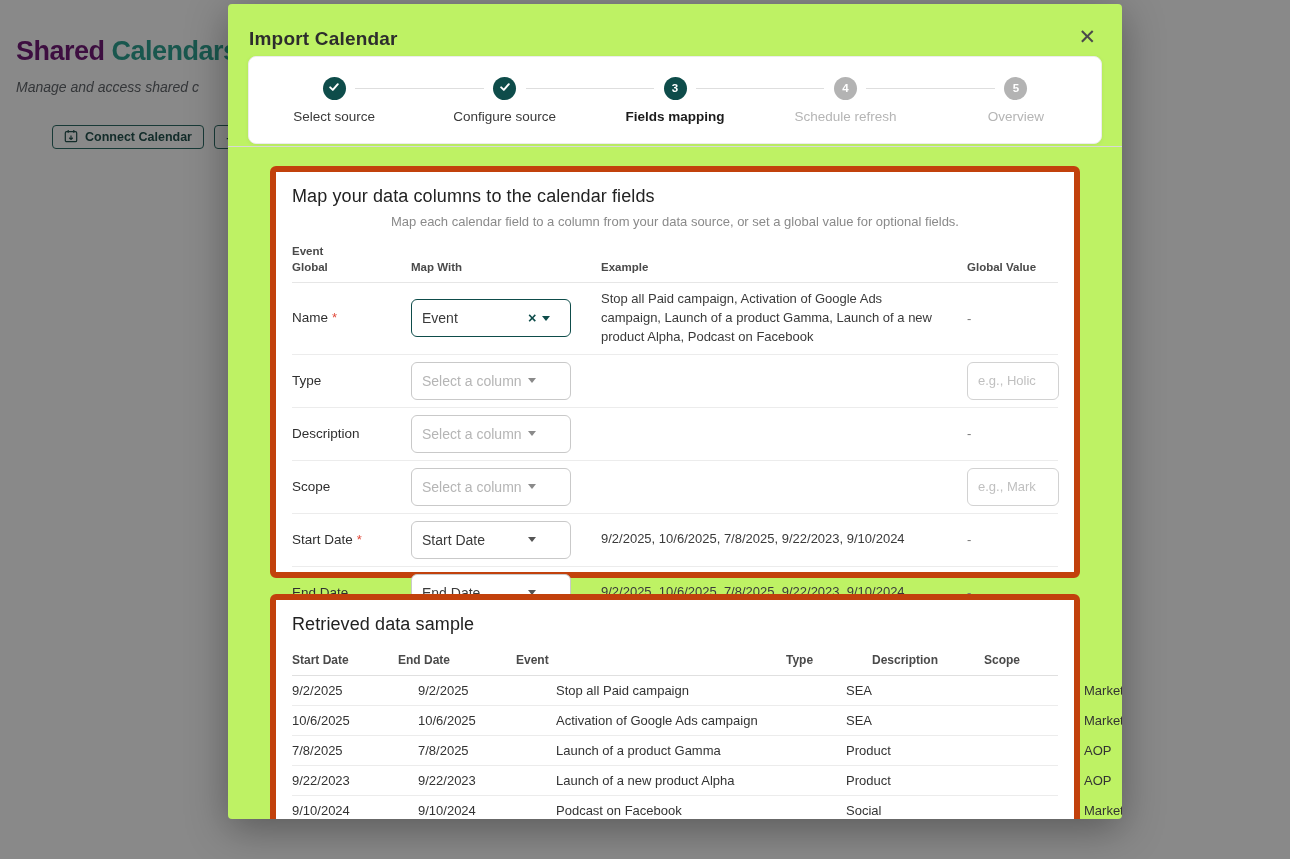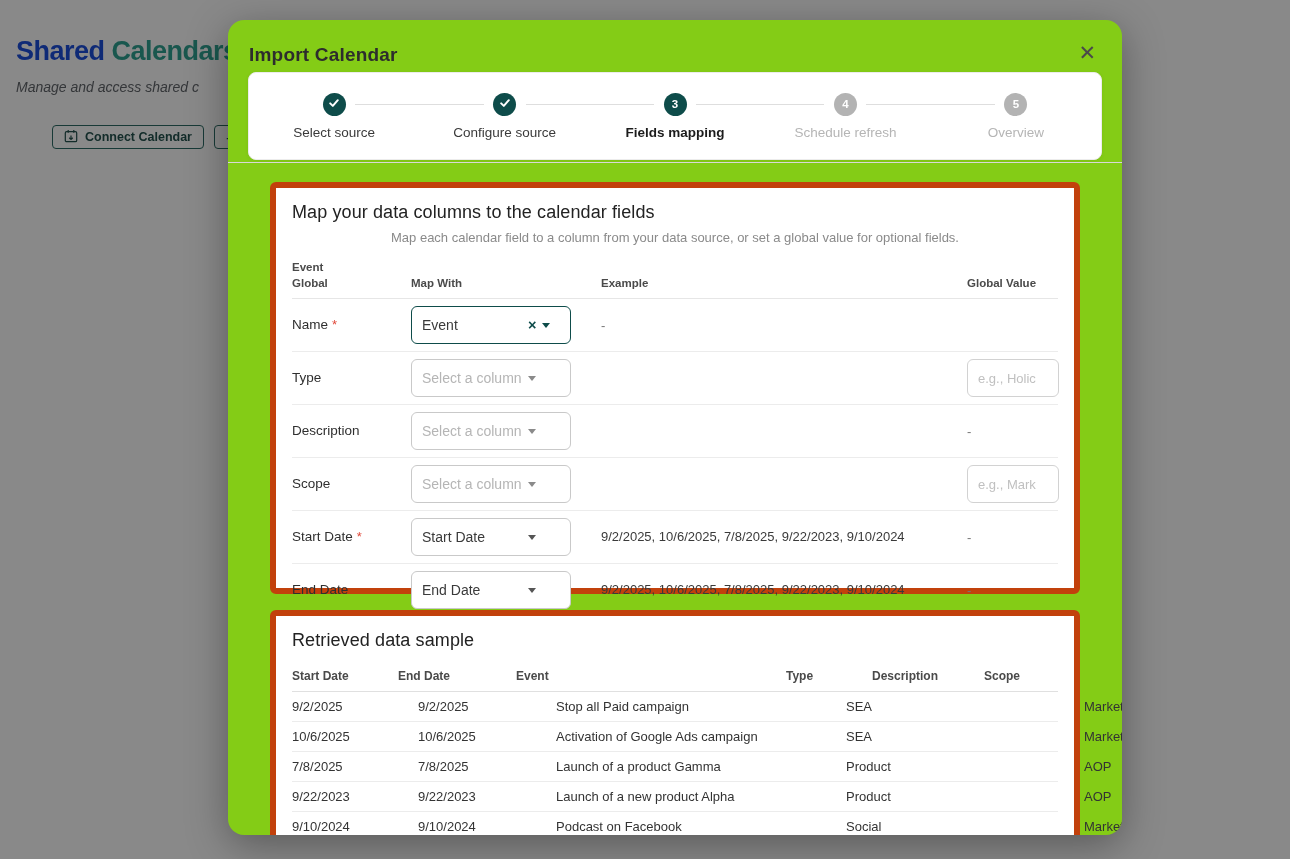--- a/index.html
+++ b/index.html
@@ -8,42 +8,42 @@
     font-family: "Liberation Sans", sans-serif;
     background: #fafafa;
     position: relative;
     color: #333;
   }
 
   
   .bg-page { position: absolute; inset: 0; background: #fafafa; }
   .bg-header { padding: 36px 0 0 16px; }
   .page-title { font-size: 27px; font-weight: 700; letter-spacing: -0.5px; }
-  .page-title .t1 { color: #1d4ed8; }
+  .page-title .t1 { color: #701a75; }
   .page-title .t2 { color: #2f9e8e; }
   .page-subtitle { margin-top: 12px; font-style: italic; font-size: 14px; color: #5f6368; white-space: nowrap; }
   .bg-buttons { display: flex; gap: 10px; margin: 30px 0 0 36px; }
   .btn-outline {
     display: inline-flex; align-items: center; gap: 7px;
     height: 24px; padding: 0 11px;
     border: 1px solid #2d6a65; border-radius: 4px;
     background: transparent; color: #24514d;
     font-family: "Liberation Sans", sans-serif;
     font-size: 12.5px; font-weight: 600; cursor: pointer; white-space: nowrap;
   }
   .btn-outline svg { flex: 0 0 auto; }
   .plus-glyph { font-size: 15px; font-weight: 400; line-height: 1; }
 
   
   .overlay { position: absolute; inset: 0; background: rgba(0,0,0,0.45); z-index: 10; }
 
   
   .modal {
-    position: absolute; left: 228px; top: 20px; width: 894px; height: 815px;
-    background: #84cc16; border-radius: 16px; z-index: 20;
+    position: absolute; left: 228px; top: 4px; width: 894px; height: 815px;
+    background: #bef264; border-radius: 4px; z-index: 20;
     box-shadow: 0 10px 40px rgba(0,0,0,0.35);
     overflow: hidden;
   }
   .modal-title {
     position: absolute; left: 21px; top: 24px;
     font-size: 19px; font-weight: 600; color: #2d2d2d; letter-spacing: 0.2px;
   }
   .modal-close {
     position: absolute; right: 26px; top: 22px;
     font-size: 21px; color: #4a4a4a; line-height: 1;
@@ -224,20 +224,21 @@
 
     <div class="mgrid mrow">
       <div class="mlabel"><span>Name</span><span class="req">*</span></div>
       <div>
         <div class="select-box accent">
           <span class="sval">Event</span>
           <span class="clear-x">×</span>
           <span class="caret"></span>
         </div>
       </div>
+      <div class="mexample">Stop all Paid campaign, Activation of Google Ads campaign, Launch of a product Gamma, Launch of a new product Alpha, Podcast on Facebook</div>
       <div class="mglobal">-</div>
     </div>
 
     <div class="mgrid mrow">
       <div class="mlabel">Type</div>
       <div>
         <div class="select-box ghost">
           <span class="sval placeholder">Select a column</span>
           <span class="caret"></span>
         </div>

